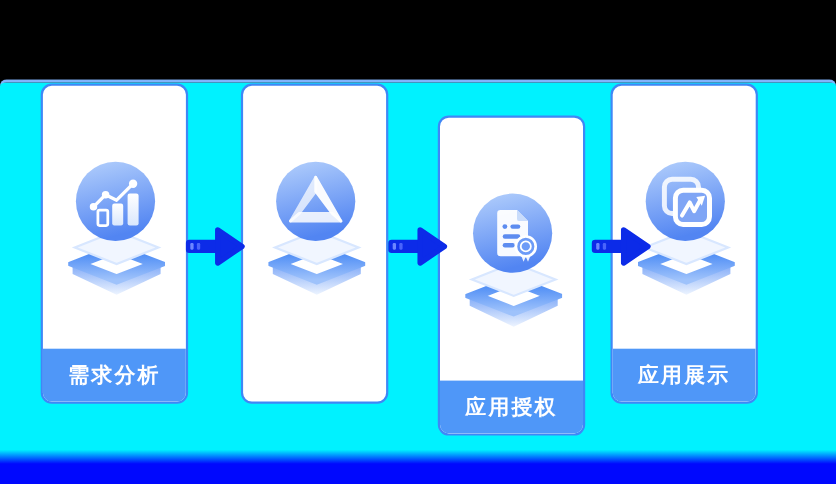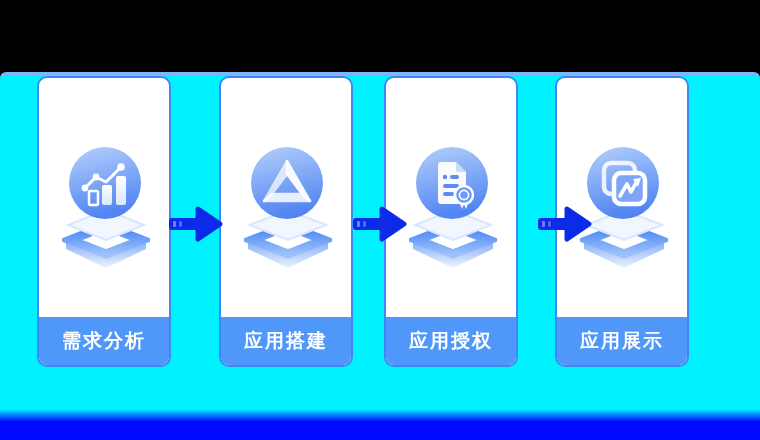--- a/index.html
+++ b/index.html
@@ -23,21 +23,21 @@
     background:#4F97F8;display:flex;align-items:center;justify-content:center;
   }
   .card-footer span{
     color:#FFFFFF;font-size:19px;font-weight:bold;letter-spacing:2px;white-space:nowrap;
   }
   .icon-stack{position:absolute;left:0;top:0;width:100%;height:100%;}
   .svg-chevron{position:absolute;left:23px;top:144px;z-index:1;}
   .svg-plate{position:absolute;left:25px;top:130px;z-index:2;}
   .svg-circle{position:absolute;left:29px;top:68px;z-index:3;}
   .arrow{position:absolute;top:131px;z-index:4;}
-  .card1{left:37px;} .card2{left:219px;} .card3{left:384px;} .card4{left:555px;}
+  .card1{left:37px;} .card2{left:219px;} .card3{left:398px;margin-top:29px;} .card4{left:555px;}
   .arrow1{left:167px;} .arrow2{left:351px;} .arrow3{left:536px;}
 </style>
 </head>
 <body>
 
 <svg width="0" height="0" style="position:absolute">
   <defs>
     <linearGradient id="gCir" x1="0" y1="0" x2="0.25" y2="1">
       <stop offset="0" stop-color="#B4D0FC"></stop>
         <stop offset="1" stop-color="#5285F2"></stop>
@@ -106,23 +106,20 @@
         <svg class="svg-circle" width="74" height="74" viewBox="0 0 74 74">
           <circle cx="37" cy="37" r="36" fill="url(#gCir)"></circle>
           <g stroke-linejoin="round" stroke-width="2.5">
             <polygon points="37,15 60,55 52,48 37,28" fill="#FFFFFF" stroke="#FFFFFF" opacity="0.96"></polygon>
             <polygon points="60,55 14,55 22,48 52,48" fill="#FFFFFF" stroke="#FFFFFF" opacity="0.85"></polygon>
             <polygon points="14,55 37,15 37,28 22,48" fill="#FFFFFF" stroke="#FFFFFF" opacity="0.72"></polygon>
           </g>
         </svg>
       </div>
     </div>
-    <div class="card-footer">
-      <span>应用搭建</span>
-    </div>
   </div>
 
   <svg class="arrow arrow2" width="56" height="36" viewBox="0 0 56 36">
     <rect x="2" y="12" width="31" height="12" rx="3" fill="#0C2BE8"></rect>
     <rect x="6" y="15" width="3" height="6" rx="1" fill="#6D86FF"></rect>
     <rect x="12" y="15" width="3" height="6" rx="1" fill="#4A64FB"></rect>
     <polygon points="31,3 53,18 31,33" fill="#0C2BE8" stroke="#0C2BE8" stroke-width="5" stroke-linejoin="round"></polygon>
   </svg>
 
   <div class="card card3">

